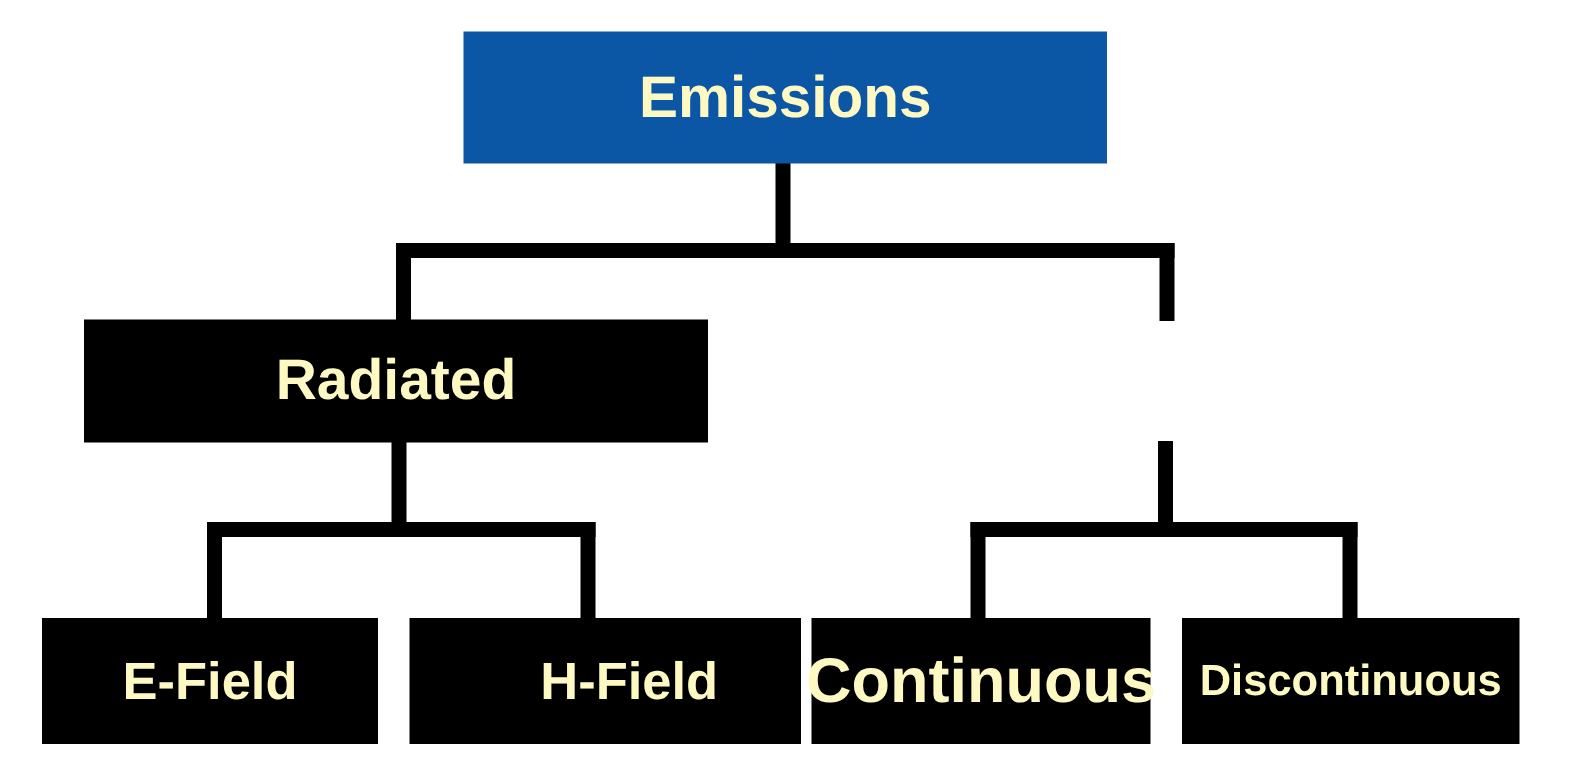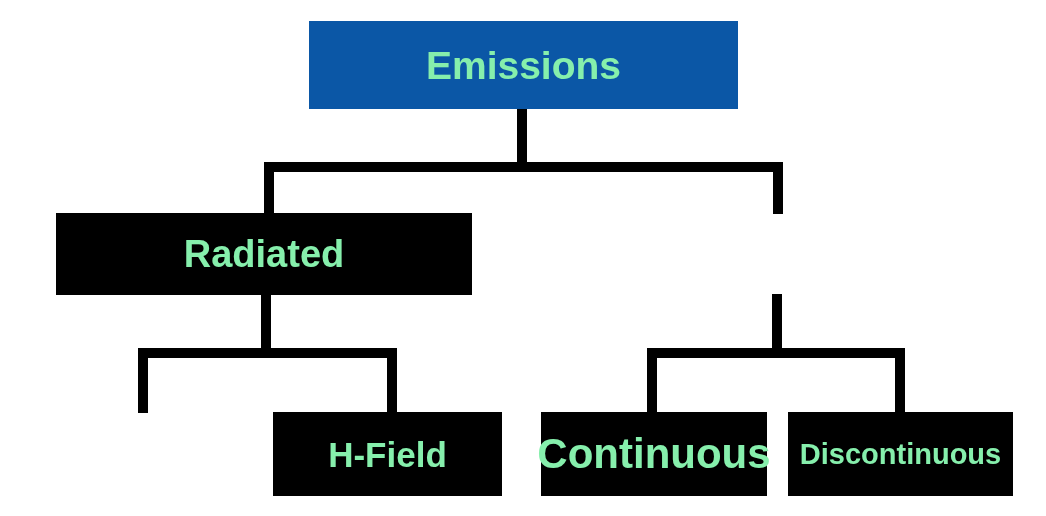--- a/index.html
+++ b/index.html
@@ -14,40 +14,40 @@
     background: #ffffff;
     font-family: "Liberation Sans", "DejaVu Sans", sans-serif;
     overflow: hidden;
   }
   .node {
     position: absolute;
     display: flex;
     align-items: center;
     justify-content: center;
     background: #000000;
-    color: #86efac;
+    color: #fef9c3;
     font-weight: bold;
     white-space: nowrap;
     text-align: center;
     line-height: 1;
   }
   .node.root {
     background: #0B57A6;
   }
   .line {
     position: absolute;
     background: #000000;
   }
 
   
   #n-emissions     { left: 309px; top: 21px;  width: 429px; height: 88px; font-size: 39px; }
   #n-radiated      { left: 56px;  top: 213px; width: 416px; height: 82px; font-size: 38px; }
   #n-conducted     { left: 570px; top: 213px; width: 420px; height: 82px; font-size: 45px; }
   #n-efield        { left: 28px;  top: 412px; width: 224px; height: 84px; font-size: 35px; }
-  #n-hfield        { left: 273px; top: 412px; width: 229px; height: 84px; font-size: 35px; }
+  #n-hfield        { left: 273px; top: 412px; width: 229px; height: 84px; font-size: 35px; padding-left: 32px; }
   #n-continuous    { left: 541px; top: 412px; width: 226px; height: 84px; font-size: 42px; }
   #n-discontinuous { left: 788px; top: 412px; width: 225px; height: 84px; font-size: 29px; }
 
   
   #ln-root-v      { left: 517px; top: 108px; width: 10px;  height: 64px; }
   #ln-l1-h        { left: 264px; top: 162px; width: 519px; height: 10px; }
   #ln-l1-left-v   { left: 264px; top: 162px; width: 10px;  height: 52px; }
   #ln-l1-right-v  { left: 773px; top: 162px; width: 10px;  height: 52px; }
 
   #ln-rad-v       { left: 261px; top: 294px; width: 10px;  height: 64px; }
@@ -78,20 +78,21 @@
   <div class="line" id="ln-con-v"></div>
   <div class="line" id="ln-l3-h"></div>
   <div class="line" id="ln-l3-left-v"></div>
   <div class="line" id="ln-l3-right-v"></div>
 
   <div class="node root" id="n-emissions">Emissions</div>
 
   <div class="node" id="n-radiated">Radiated</div>
 
 
+  <div class="node" id="n-efield">E-Field</div>
 
   <div class="node" id="n-hfield">H-Field</div>
 
   <div class="node" id="n-continuous">Continuous</div>
 
   <div class="node" id="n-discontinuous">Discontinuous</div>
 
 </div>
 
 </body></html>

